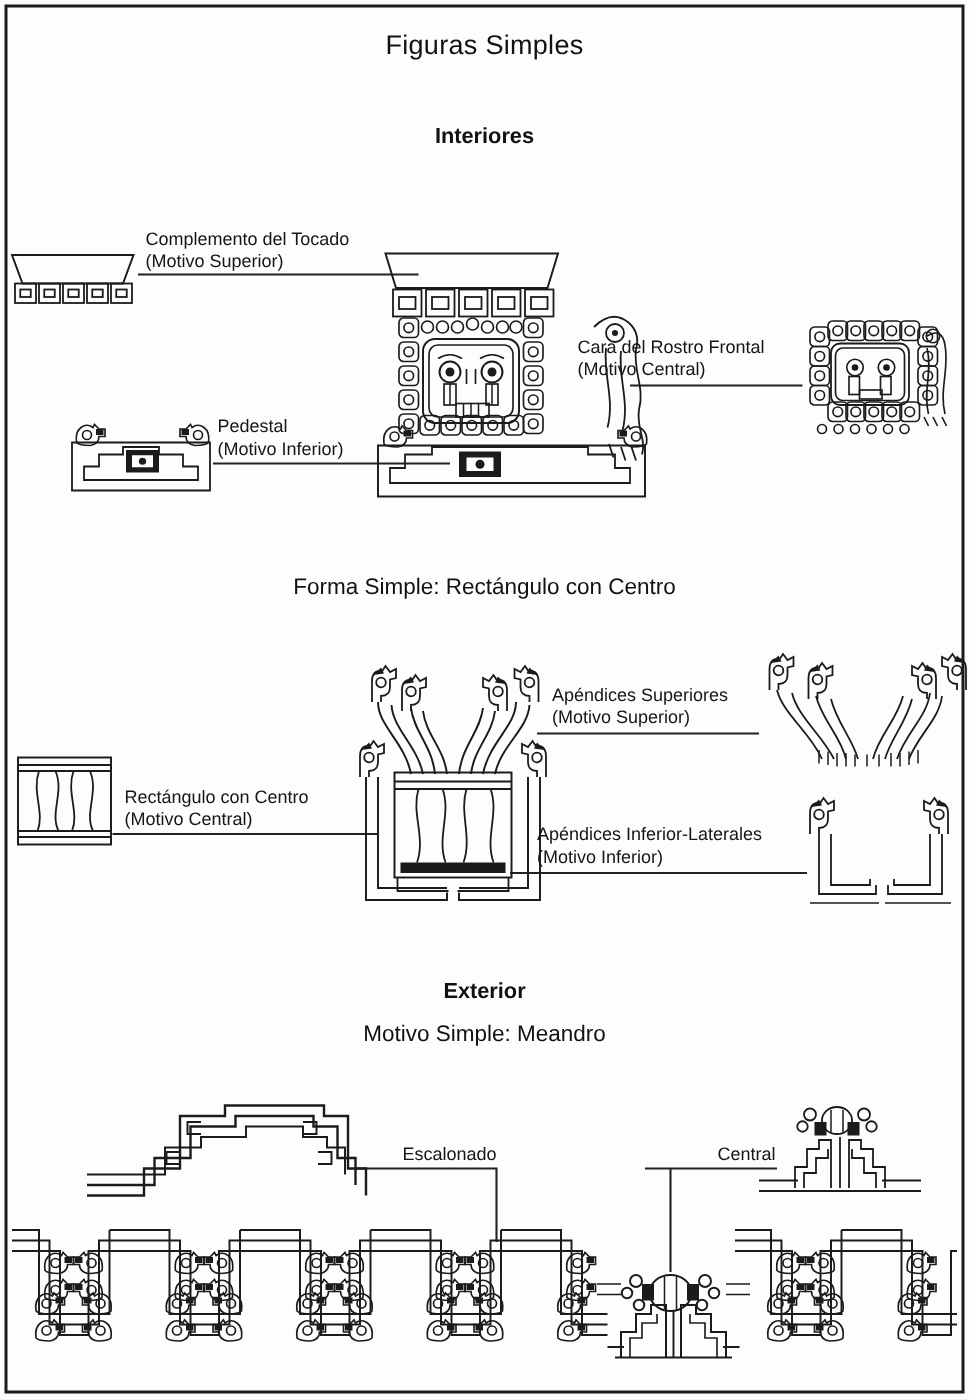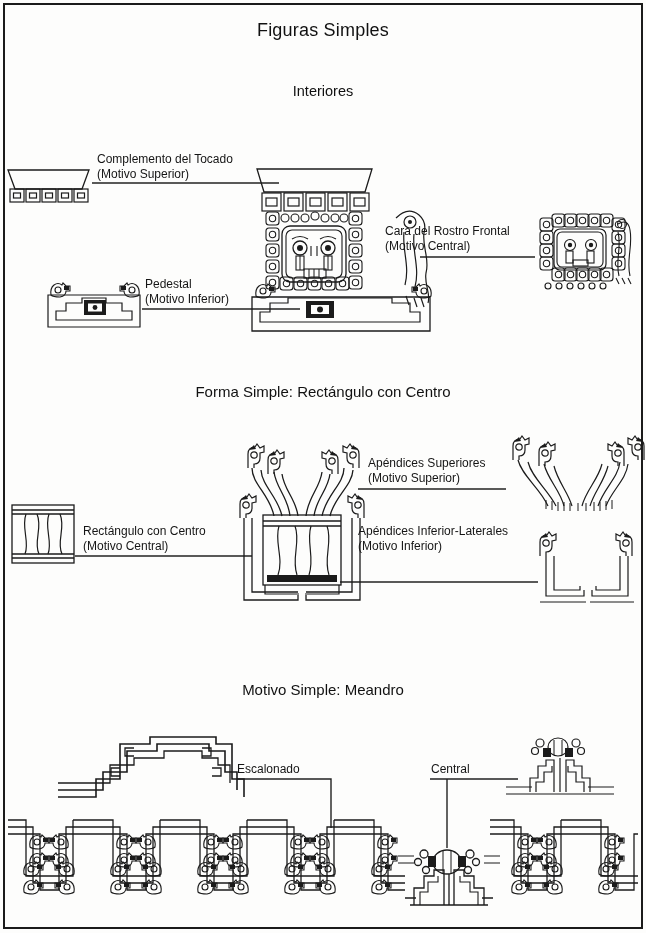--- a/index.html
+++ b/index.html
@@ -4,26 +4,26 @@
 <style>
   html,body{margin:0;padding:0;background:#e9e9e9;}
   #page{
     position:relative;width:646px;height:933px;margin:0 auto;
     background:#fdfdfc;font-family:"Liberation Sans","DejaVu Sans",sans-serif;
     color:#111;overflow:hidden;
   }
   #frame{position:absolute;left:3px;top:3px;right:3px;bottom:4px;border:2px solid #1b1b1b;}
   .ctr{position:absolute;left:0;width:646px;text-align:center;}
   .title{font-weight:normal;font-size:18px;letter-spacing:.2px;}
-  .h2{font-weight:normal;font-size:14.5px;}
+  .h2{font-weight:bold;font-size:14.5px;}
   .sub{font-size:15px;}
   .label{position:absolute;font-size:12px;line-height:14.5px;color:#151515;}
   .label span{display:block;}
   .r{}
-  .c{text-align:left;}
+  .c{text-align:right;}
   svg{position:absolute;left:0;top:0;}
 </style>
 </head>
 <body>
 
 <div id="page">
   <div id="frame"></div>
 
   <svg width="646" height="933" viewBox="0 0 646 933">
     <defs>
@@ -408,25 +408,26 @@
   <div class="ctr sub" style="top:383px">Forma Simple: Rectángulo con Centro</div>
 
   <div class="label r" style="left:368px;top:456px;width:134px">
     <span>Apéndices Superiores</span>
     <span>(Motivo Superior)</span>
   </div>
   <div class="label" style="left:83px;top:524px;width:152px">
     <span>Rectángulo con Centro</span>
     <span>(Motivo Central)</span>
   </div>
-  <div class="label r" style="left:358px;top:524px;width:180px">
+  <div class="label r" style="left:358px;top:549px;width:180px">
     <span>Apéndices Inferior-Laterales</span>
     <span>(Motivo Inferior)</span>
   </div>
 
+  <div class="ctr h2" style="top:653px">Exterior</div>
   <div class="ctr sub" style="top:681px">Motivo Simple: Meandro</div>
 
   <div class="label c" style="left:237px;top:762px;width:94px">
     <span>Escalonado</span>
   </div>
   <div class="label c" style="left:431px;top:762px;width:86px">
     <span>Central</span>
   </div>
 </div>
 

